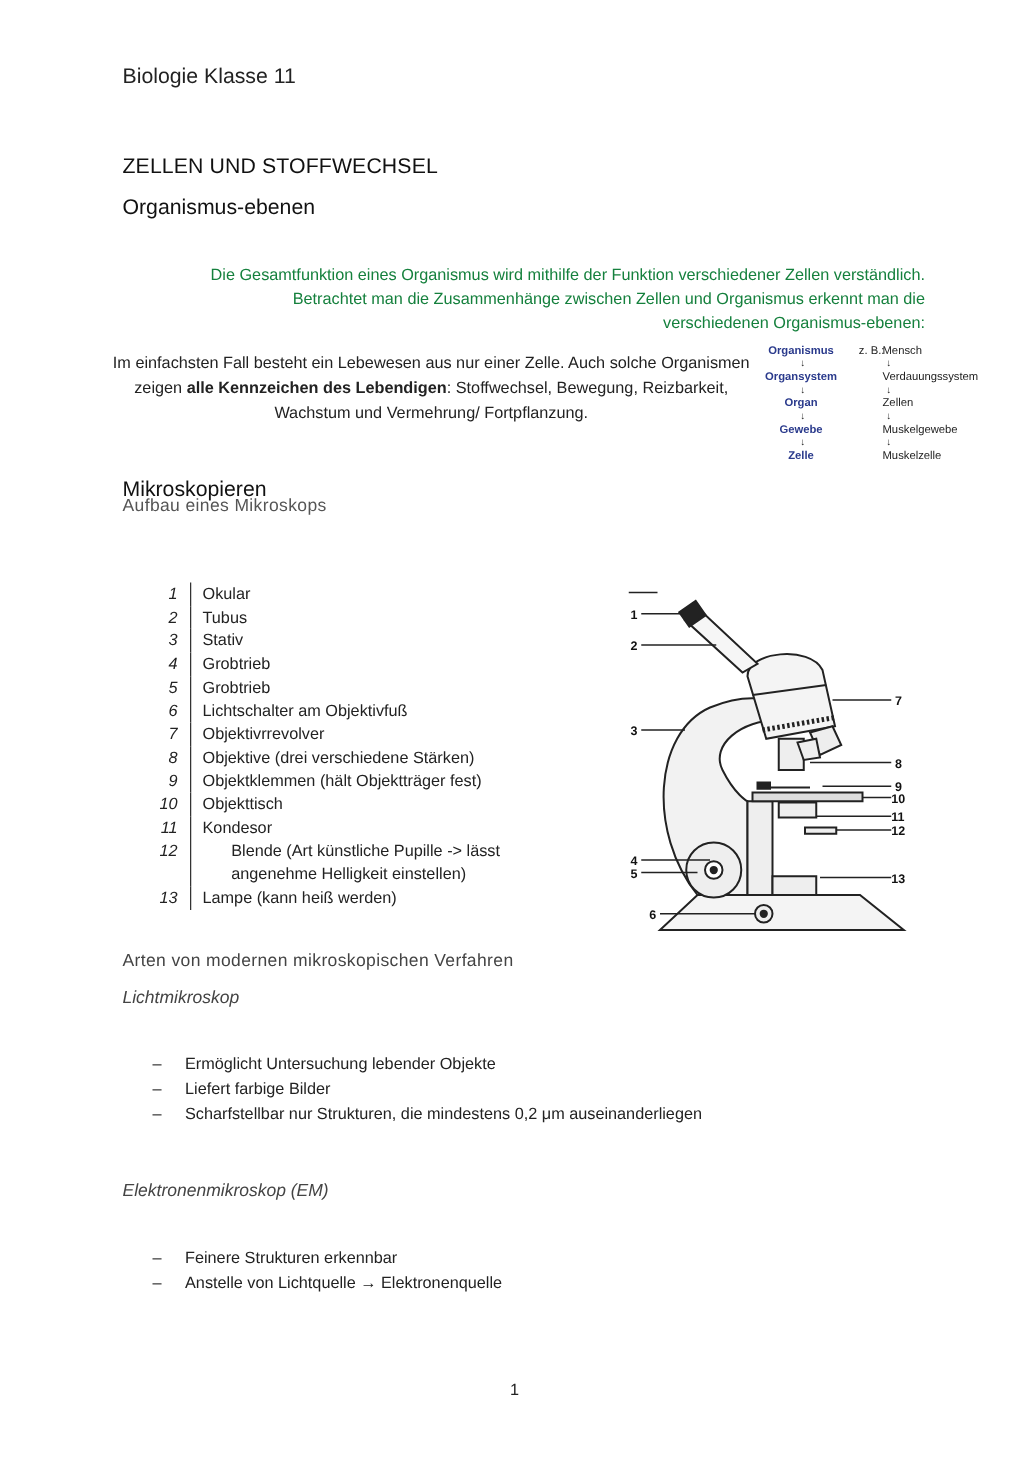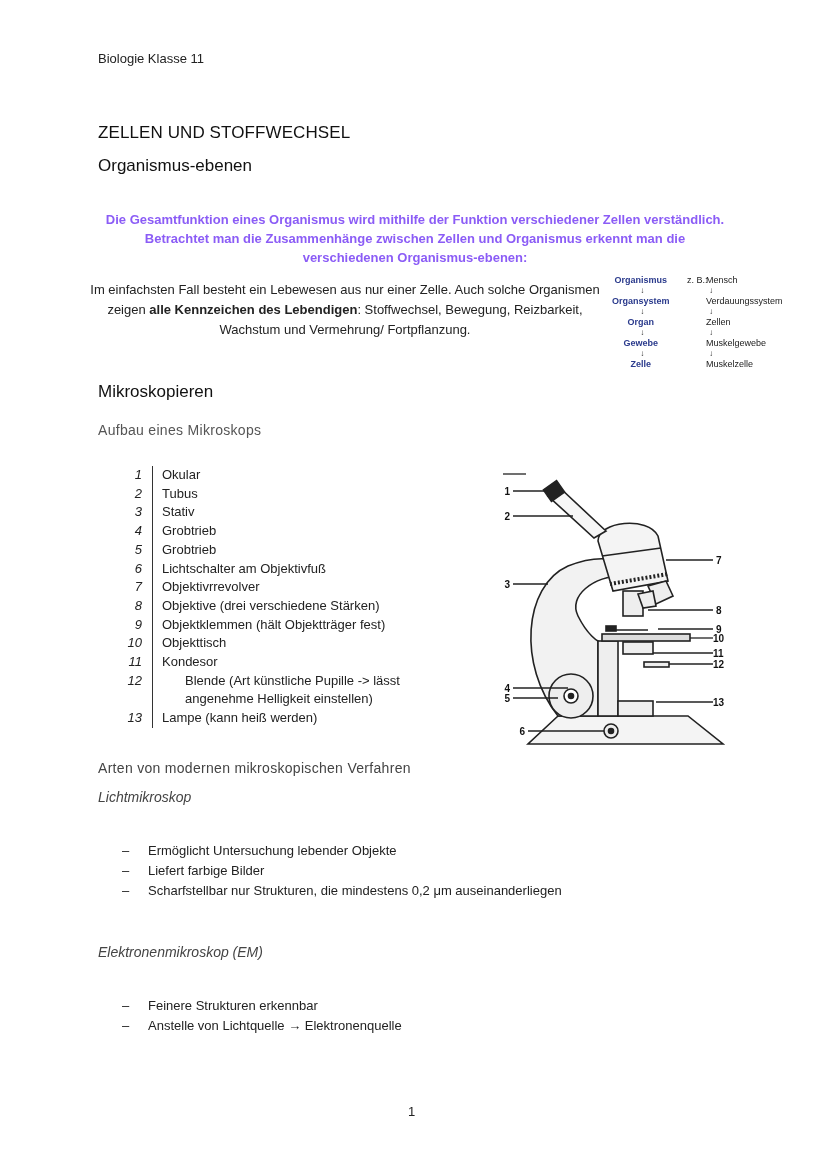--- a/index.html
+++ b/index.html
@@ -1,33 +1,33 @@
 <!DOCTYPE html>
 <html><head>
 <meta charset="utf-8">
 <style>
   html, body { margin: 0; padding: 0; }
   body {
     width: 828px; height: 1171px; background: #ffffff; position: relative; overflow: hidden;
     font-family: "Liberation Sans", "DejaVu Sans", sans-serif; color: #1a1a1a;
   }
   .abs { position: absolute; }
-  .header { left: 98px; top: 51px; font-size: 13px; color: #222; }
+  .header { left: 98px; top: 51px; font-size: 17px; color: #222; }
   .h1 { left: 98px; top: 123px; font-size: 17px; color: #111; letter-spacing: 0.1px; }
   .h2 { left: 98px; top: 156px; font-size: 17px; color: #111; }
-  .intro { left: 90px; width: 650px; top: 210px; font-size: 13px; line-height: 19px; text-align: center; color: #8b5cf6; font-weight: bold; }
+  .intro { left: 90px; width: 650px; top: 210px; font-size: 13px; line-height: 19px; text-align: right; color: #15803d; }
   .para2 { left: 90px; width: 510px; top: 280px; font-size: 13px; line-height: 20px; text-align: center; color: #222; }
   .para2 b { font-weight: bold; }
   .levels { left: 612px; top: 275px; width: 180px; font-size: 9px; line-height: 10.5px; }
   .levels .col { position: absolute; top: 0; }
   .levels .l { color: #2a3a8c; font-weight: bold; }
   .levels .r { color: #222; }
   .levels .arr { font-size: 8px; line-height: 10.5px; color: #222; padding-left: 3px; }
   .h2b { left: 98px; top: 382px; font-size: 17px; color: #111; }
-  .sub { left: 98px; top: 422px; font-size: 14px; color: #555; letter-spacing: 0.3px; }
+  .sub { left: 98px; top: 396px; font-size: 14px; color: #555; letter-spacing: 0.3px; }
   .parts { left: 110px; top: 466px; font-size: 13px; }
   .parts table { border-collapse: collapse; }
   .parts td { padding: 0; line-height: 18.7px; vertical-align: top; }
   .parts td.num { width: 32px; text-align: right; padding-right: 10px; font-style: italic; color: #222; }
   .parts td.txt { border-left: 1px solid #333; padding-left: 9px; color: #222; }
   .micro { left: 498px; top: 466px; width: 240px; height: 290px; }
   .sub2 { left: 98px; top: 760px; font-size: 14px; color: #444; letter-spacing: 0.3px; }
   .ital { font-style: italic; font-size: 14px; color: #444; }
   .list { font-size: 13px; color: #222; }
   .list .item { position: relative; padding-left: 26px; line-height: 20px; }

